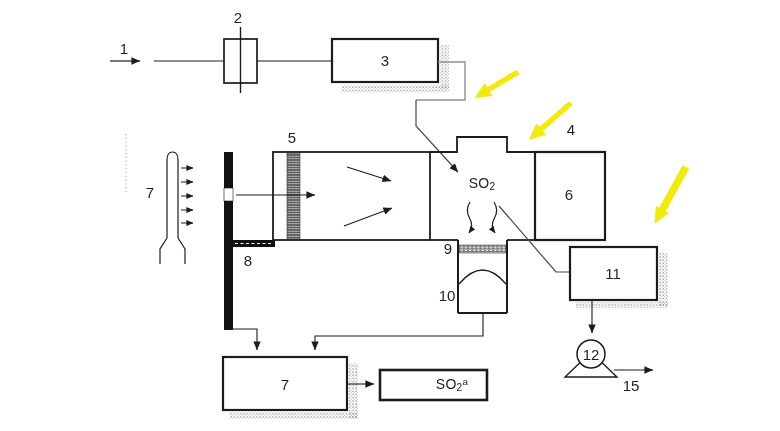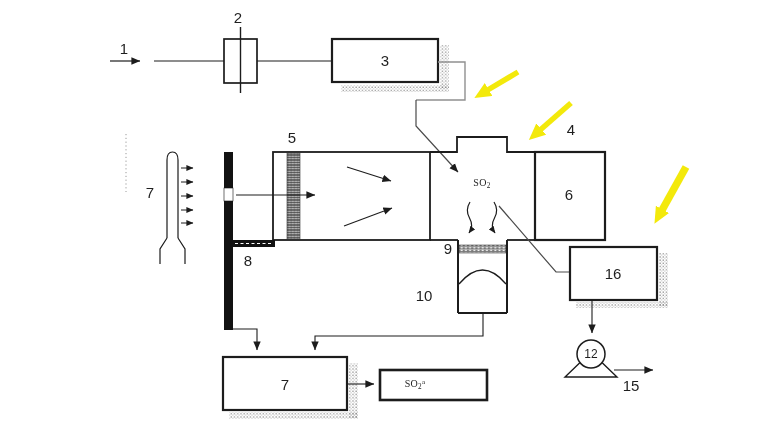--- a/index.html
+++ b/index.html
@@ -6,22 +6,22 @@
   #stage{
     position:relative;width:780px;height:431px;background:#fff;overflow:hidden;
     font-family:"Liberation Sans", sans-serif;color:#1f1f1f;
   }
   #stage svg{position:absolute;left:0;top:0;}
   .lbl{
     position:absolute;transform:translate(-50%,-50%);
     font-size:15px;line-height:1;color:#1f1f1f;white-space:nowrap;
     font-family:"Liberation Sans", sans-serif;
   }
-  .lbl.small{font-size:12px;}
-  .lbl.chem{font-size:10px;letter-spacing:.3px;font-family:Liberation Serif, serif;}
+  .lbl.small{font-size:15px;}
+  .lbl.chem{font-size:14px;letter-spacing:.3px;}
   .lbl sub{font-size:.72em;vertical-align:-0.25em;}
   .lbl sup{font-size:.70em;vertical-align:0.45em;}
 </style>
 </head>
 <body>
 
 <div id="stage">
 
 <svg width="780" height="431" viewBox="0 0 780 431">
   <defs>
@@ -161,26 +161,26 @@
 
 <div class="lbl" style="left:124px;top:48px">1</div>
 <div class="lbl" style="left:238px;top:17px">2</div>
 <div class="lbl" style="left:385px;top:60px">3</div>
 <div class="lbl" style="left:571px;top:129px">4</div>
 <div class="lbl" style="left:292px;top:137px">5</div>
 <div class="lbl" style="left:569px;top:194px">6</div>
 <div class="lbl" style="left:150px;top:192px">7</div>
 <div class="lbl" style="left:248px;top:260px">8</div>
 <div class="lbl" style="left:448px;top:248px">9</div>
-<div class="lbl" style="left:424px;top:295px">10</div>
-<div class="lbl" style="left:613px;top:273px">16</div>
+<div class="lbl" style="left:447px;top:295px">10</div>
+<div class="lbl" style="left:613px;top:273px">11</div>
 <div class="lbl small" style="left:591px;top:354px">12</div>
 <div class="lbl" style="left:631px;top:385px">15</div>
 <div class="lbl" style="left:285px;top:384px">7</div>
 
 <div class="lbl chem" style="left:482px;top:184px">
   <span>SO</span><sub>2</sub>
 </div>
-<div class="lbl chem" style="left:415px;top:385px">
+<div class="lbl chem" style="left:452px;top:385px">
   <span>SO</span><sub>2</sub><sup>a</sup>
 </div>
 
 </div>
 
 </body></html>

